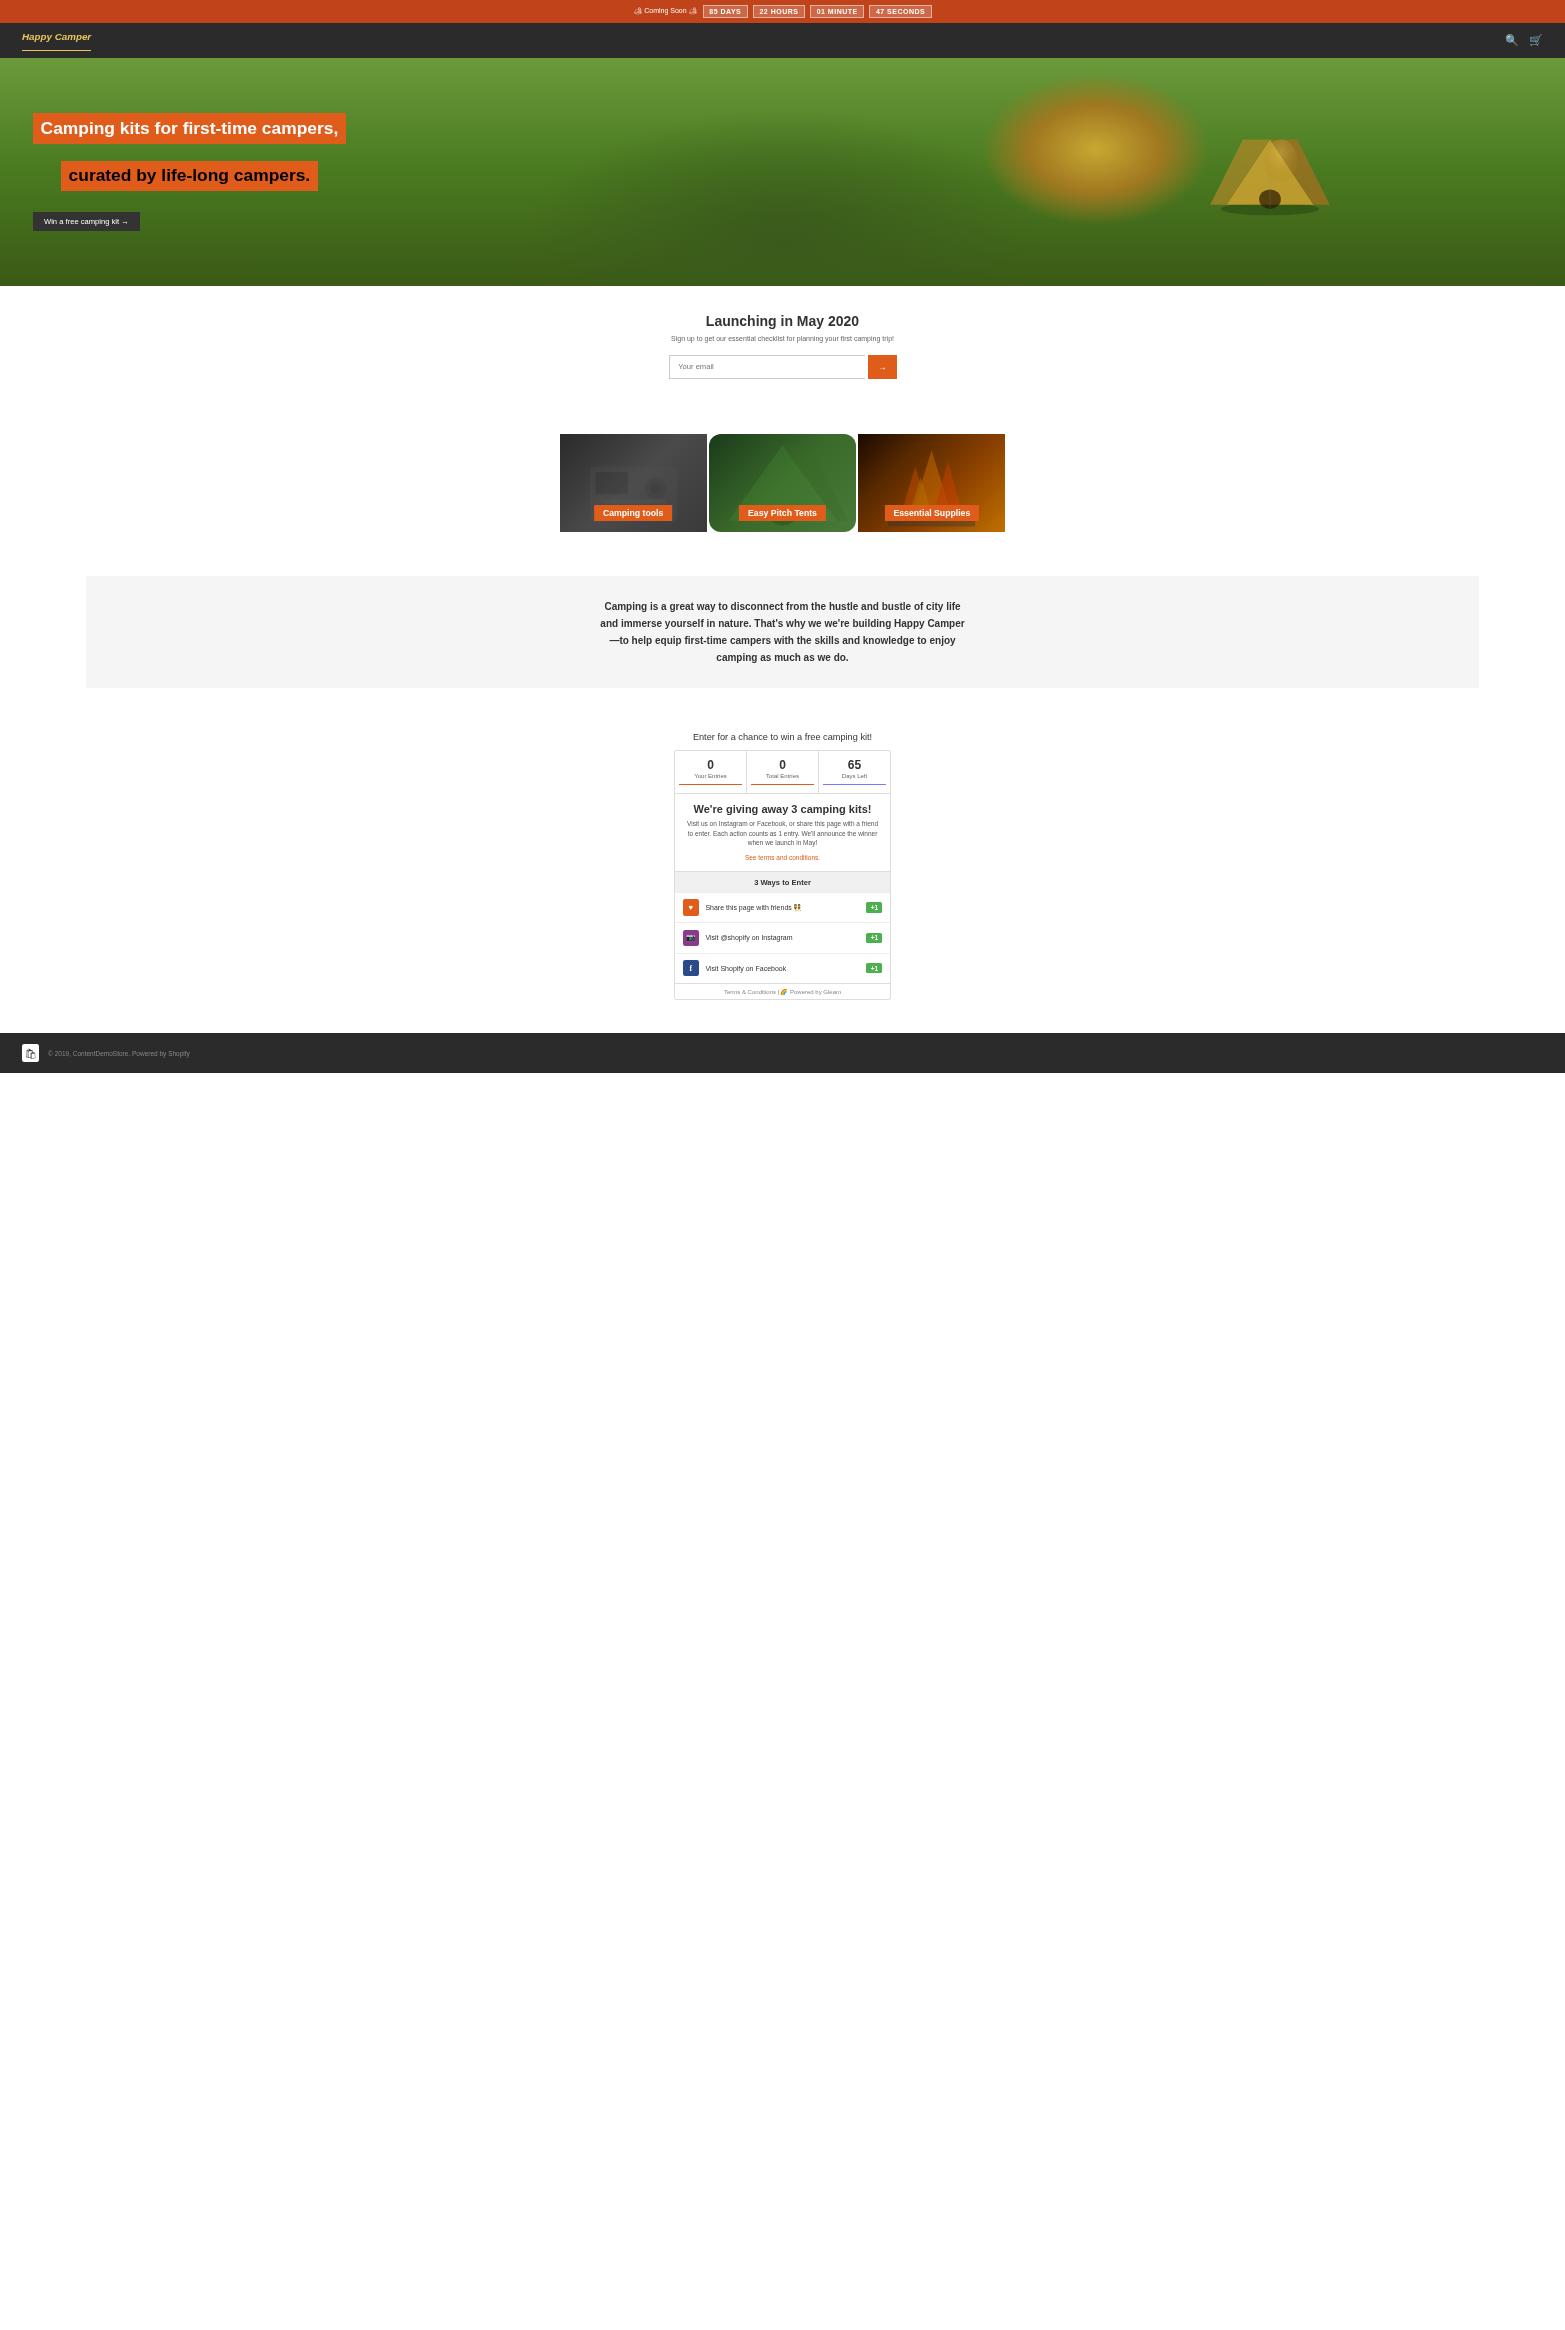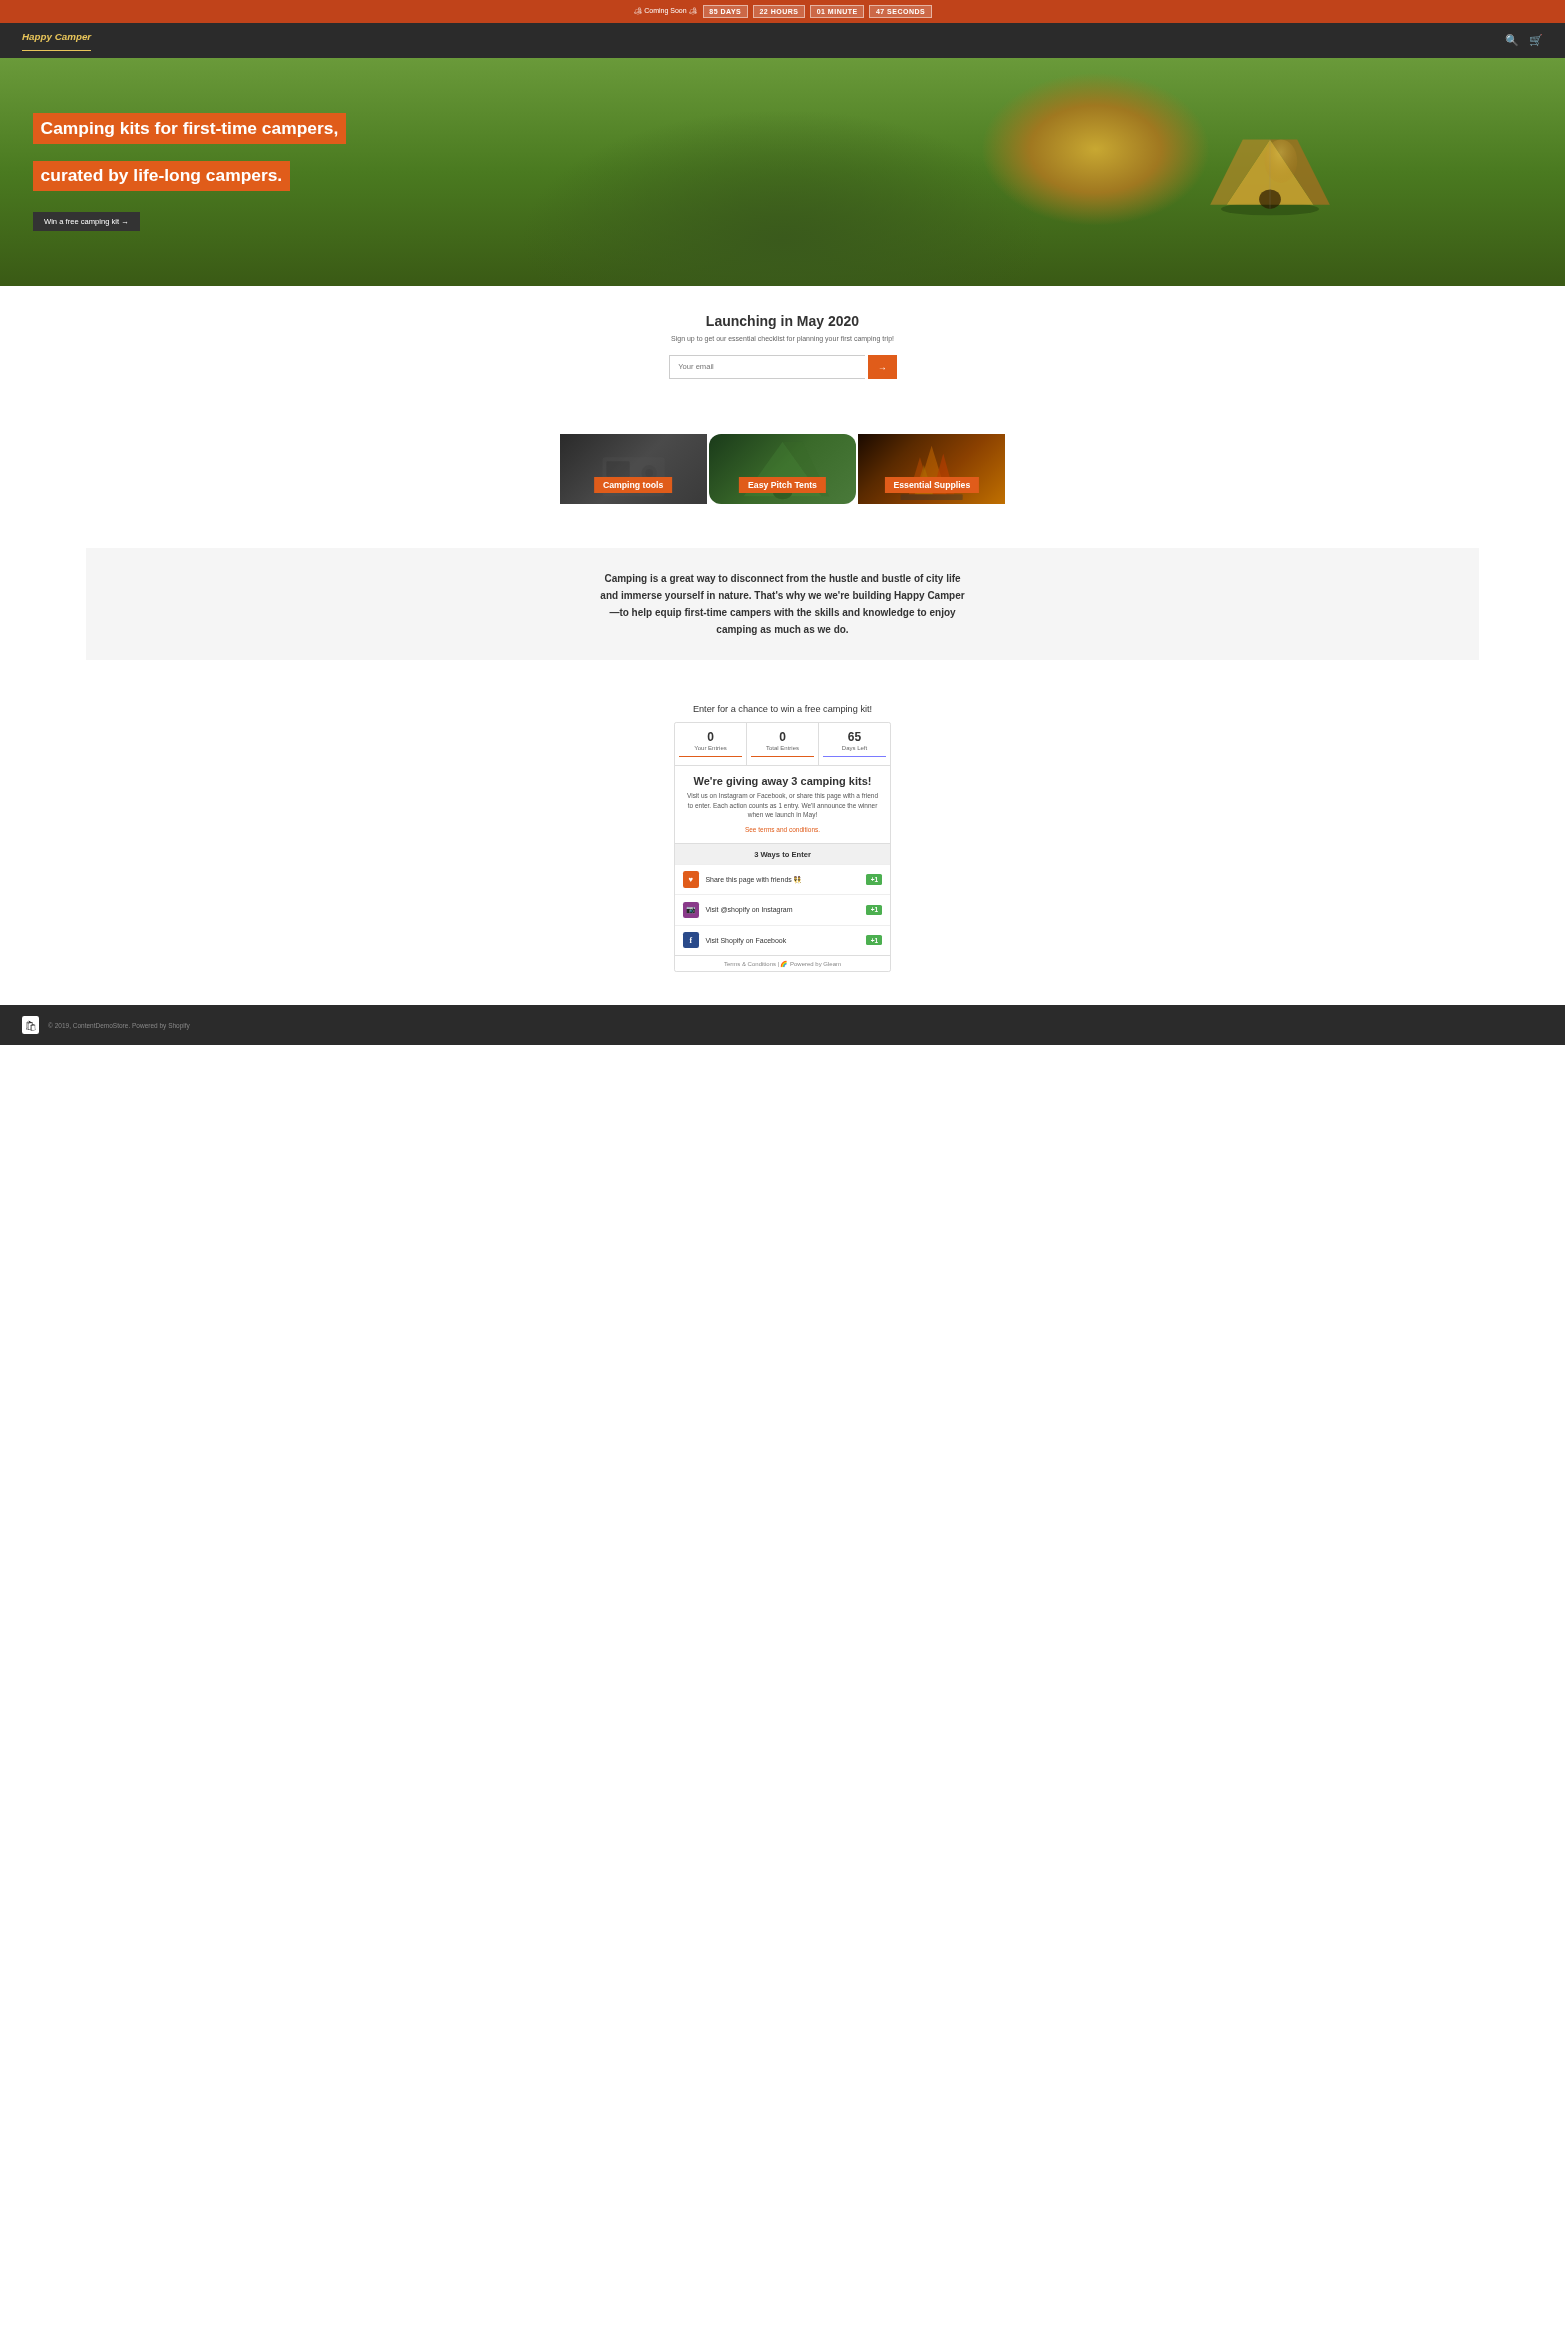--- a/index.html
+++ b/index.html
@@ -96,26 +96,27 @@
       color: #fff;
       font-size: 17.4px;
       font-weight: bold;
       padding: 4.3px 7.6px;
       display: inline-block;
       margin-bottom: 17px;
       line-height: 1.3;
     }
     .hero-title-line2 {
       background: #e05c1a;
-      color: #ffffff;
+      color: #000000;
       font-size: 17.4px;
       font-weight: bold;
       padding: 4.3px 7.6px;
       display: inline-block;
       margin-bottom: 11px;
+      margin-left: 28px;
     }
     .hero-cta {
       background: #333;
       color: #fff;
       padding: 5.4px 11px;
       font-size: 7.6px;
       cursor: pointer;
       border: none;
       display: inline-block;
     }
@@ -156,21 +157,21 @@
     
     .category-grid {
       display: flex;
       max-width: 446px;
       margin: 16.3px auto 22px;
       gap: 2.2px;
     }
     .category-item {
       flex: 1;
       position: relative;
-      height: 70px;
+      height: 98px;
       overflow: hidden;
       cursor: pointer;
     }
     .cat-bg-tools {
       background: linear-gradient(135deg, #2a2a2a 0%, #4a4a4a 50%, #3a3a3a 100%);
     }
     .cat-bg-tents {
       background: linear-gradient(135deg, #1a3a1a 0%, #3a6a2a 50%, #4a7a3a 100%);
       border-radius: 12px;
     }

